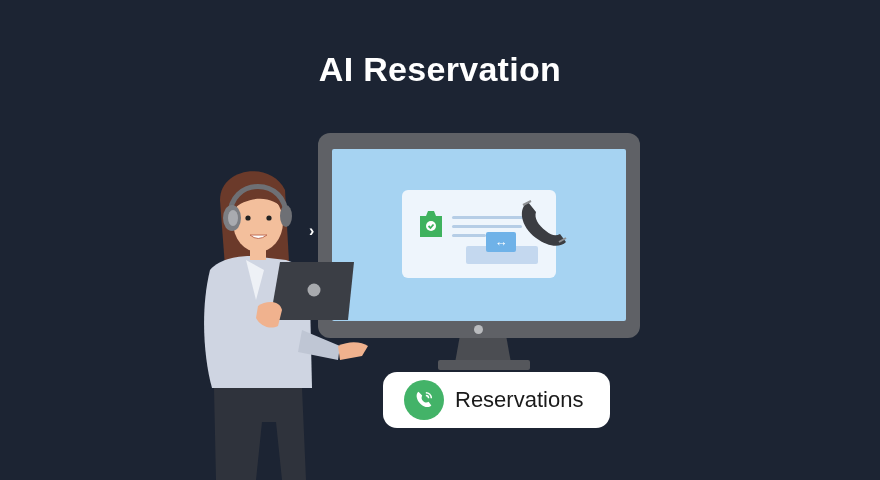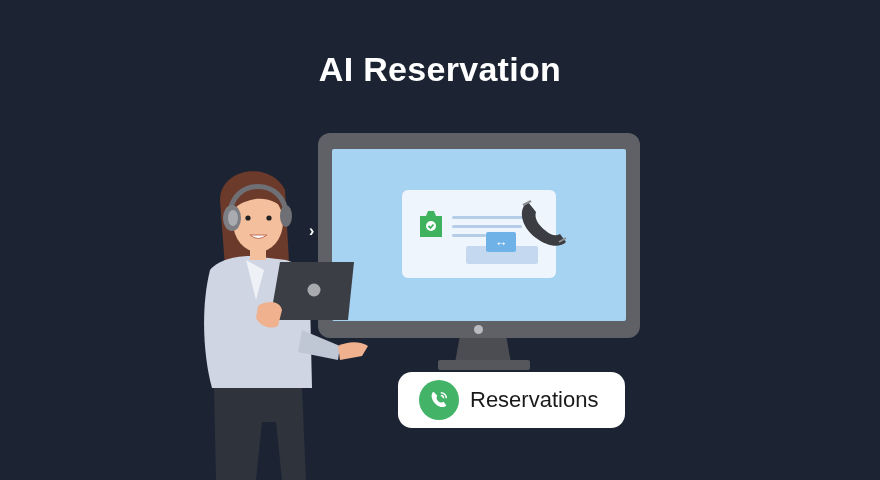--- a/index.html
+++ b/index.html
@@ -53,21 +53,21 @@
   .phone-icon { position:absolute; left:514px; top:198px; width:58px; height:52px; }
   .chevron {
     position:absolute; left:309px; top:222px; color:#ffffff; font-size:16px; font-weight:700;
   }
   
   .person { position:absolute; left:190px; top:160px; width:190px; height:320px; }
   
   .pill {
     position:absolute; left:383px; top:372px; width:227px; height:56px;
     background:#ffffff; border-radius:14px;
-    display:flex; align-items:center;margin-left:15px;
+    display:flex; align-items:center;
   }
   .pill-icon {
     margin-left:21px; width:40px; height:40px; border-radius:50%;
     background:#43b368; display:flex; align-items:center; justify-content:center;
   }
   .pill-label {
     margin-left:11px; font-size:22px; color:#1a1a1a; font-weight:400;
   }
 </style>
 </head>

